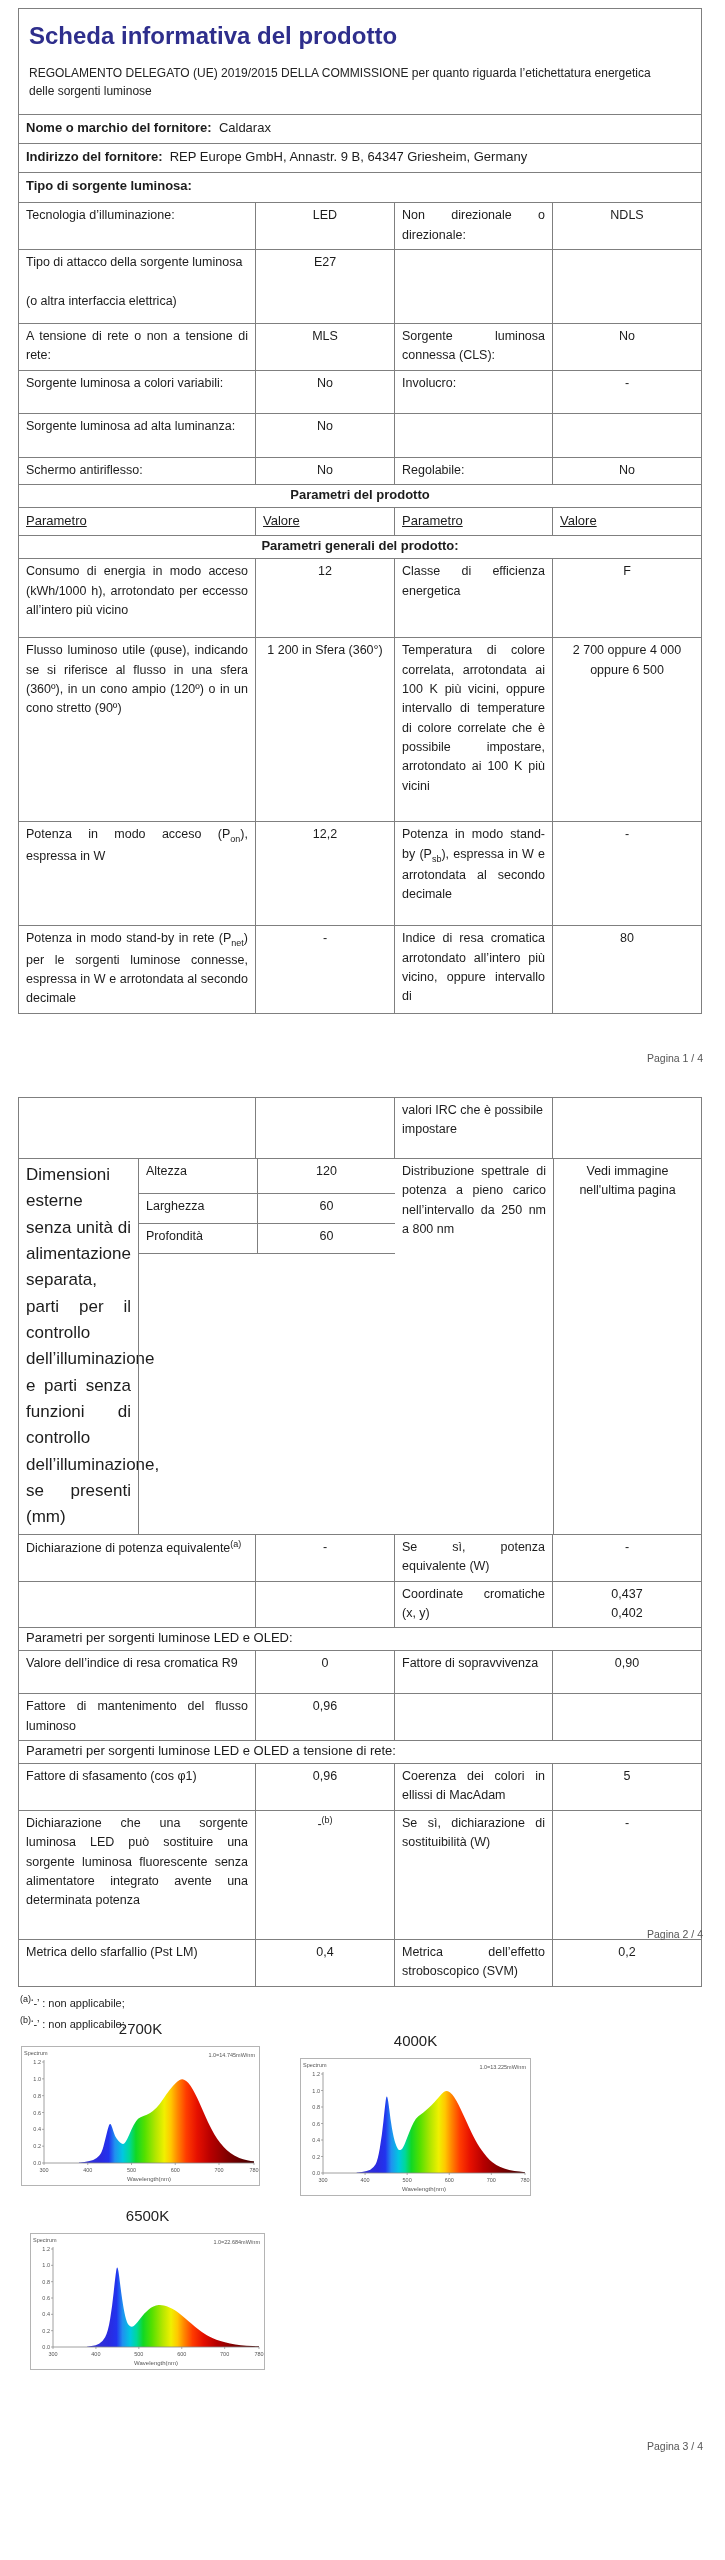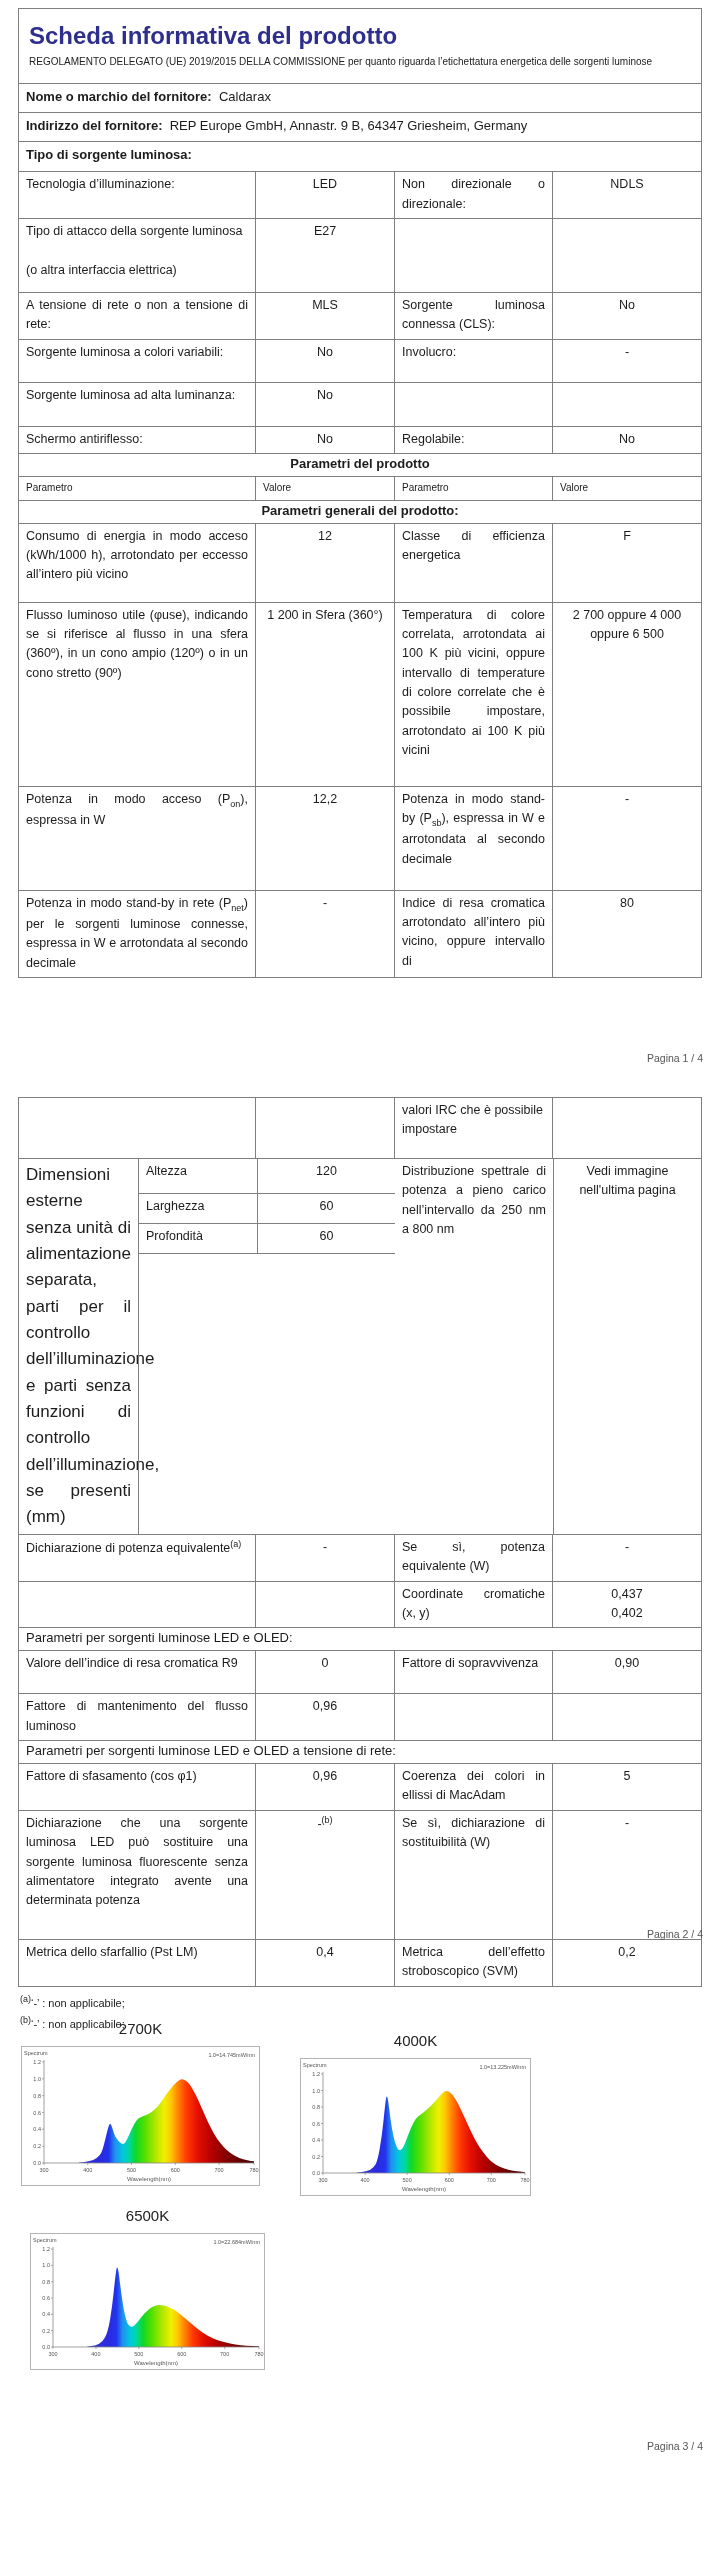--- a/index.html
+++ b/index.html
@@ -12,27 +12,27 @@
   .cell{box-sizing:border-box;padding:3px 7px 4px 7px;font-size:12.5px;line-height:1.55;}
   .cell + .cell{border-left:1px solid #7f7f7f;}
   .c-p1{width:236px;text-align:justify;}
   .c-v1{width:139px;text-align:center;}
   .c-p2{width:158px;text-align:justify;}
   .c-v2{flex:1;text-align:center;}
   .fullcell{width:100%;font-size:13px;}
   .fullcell b{font-weight:bold;}
   .sec-center{width:100%;text-align:center;font-weight:bold;font-size:13px;padding:2px 6px;}
   .sec-left{width:100%;text-align:left;font-weight:normal;font-size:13px;padding:2px 7px;}
-  .hdr{font-size:10px;}
+  .hdr{font-size:13px;text-decoration:underline;}
   sub{font-size:9px;}
   sup{font-size:9px;}
   
   .doc-head{padding:8px 14px 14px 14px;}
   .doc-title{font-size:24px;font-weight:bold;letter-spacing:0;}
-  .doc-sub{font-size:10px;line-height:1.5;color:#222;max-width:640px;}
+  .doc-sub{font-size:12px;margin-top:10px;line-height:1.5;color:#222;max-width:640px;}
   
   .dimlabel{box-sizing:border-box;width:119px;padding:3px 7px;font-size:17px;line-height:1.55;text-align:justify;}
   .dimsub{box-sizing:border-box;width:257px;border-left:1px solid #7f7f7f;display:flex;flex-direction:column;}
   .subrow{display:flex;border-bottom:1px solid #7f7f7f;}
   .subk{box-sizing:border-box;width:118px;padding:3px 7px;font-size:12.5px;line-height:1.55;}
   .subv{box-sizing:border-box;flex:1;border-left:1px solid #7f7f7f;padding:3px 7px;font-size:12.5px;line-height:1.55;text-align:center;}
   
   .pagefoot{position:absolute;right:22px;font-size:10.5px;color:#555;}
   .footnote{font-size:11px;color:#222;margin-top:7px;margin-left:2px;}
   

